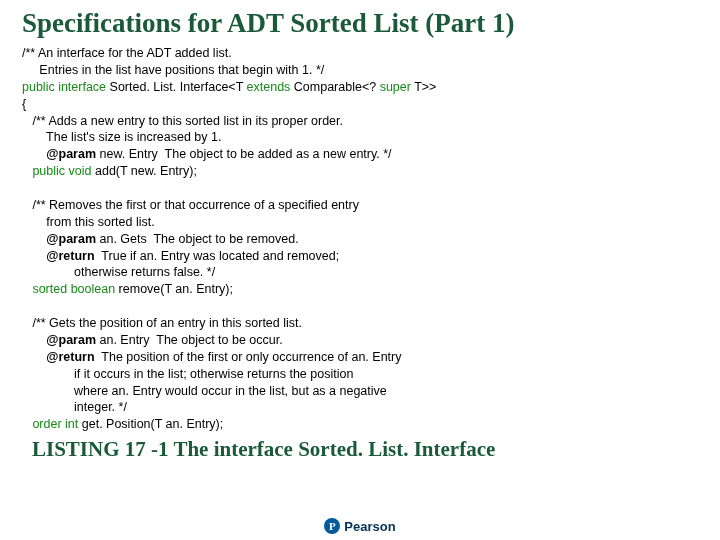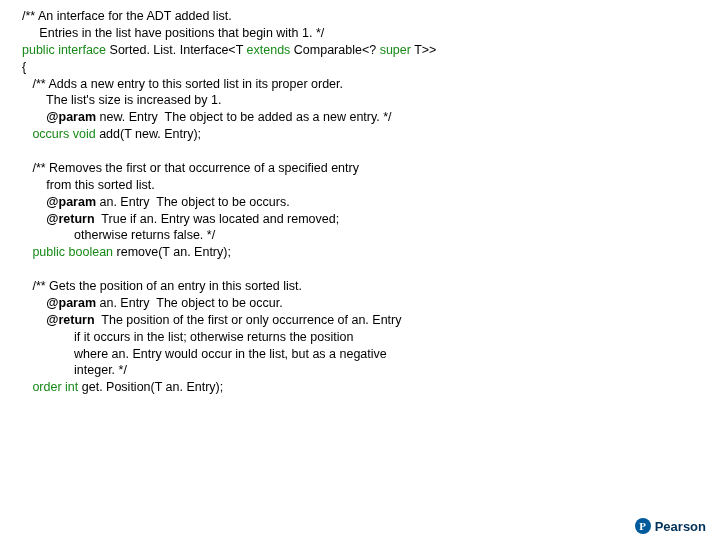--- a/index.html
+++ b/index.html
@@ -37,21 +37,21 @@
     color: #1a5a3a;
     margin: 2px 0 0 10px;
   }
   .footer {
     position: absolute;
     bottom: 6px;
     left: 0;
     width: 720px;
     display: flex;
     align-items: center;
-    justify-content: flex-end;
+    justify-content: center;
     padding: 0 14px;
     box-sizing: border-box;
   }
   .logo {
     display: flex;
     align-items: center;
     gap: 4px;
     color: #003057;
     font-weight: bold;
     font-size: 13px;
@@ -73,45 +73,47 @@
   }
   .copyright {
     font-size: 11.5px;
     color: #000;
   }
 </style>
 </head>
 <body>
 
 <div class="slide">
+  <h1 class="title">Specifications for ADT Sorted List (Part 1)</h1>
 
   <div class="code"><span>/** An interface for the ADT added list.</span>
 <span>     Entries in the list have positions that begin with 1. */</span>
 <span class="kw">public interface</span><span> Sorted. List. Interface&lt;T </span><span class="kw">extends</span><span> Comparable&lt;? </span><span class="kw">super</span><span> T&gt;&gt;</span>
 <span>{</span>
 <span>   /** Adds a new entry to this sorted list in its proper order.</span>
 <span>       The list's size is increased by 1.</span>
 <span>       </span><b>@param</b><span> new. Entry  The object to be added as a new entry. */</span>
-   <span class="kw">occurs void</span><span> add(T new. Entry);</span>
+   <span class="kw">public void</span><span> add(T new. Entry);</span>
 
 <span>   /** Removes the first or that occurrence of a specified entry</span>
 <span>       from this sorted list.</span>
-       <b>@param</b><span> an. Entry  The object to be occurs.</span>
+       <b>@param</b><span> an. Gets  The object to be removed.</span>
        <b>@return</b><span>  True if an. Entry was located and removed;</span>
 <span>               otherwise returns false. */</span>
-   <span class="kw">public boolean</span><span> remove(T an. Entry);</span>
+   <span class="kw">sorted boolean</span><span> remove(T an. Entry);</span>
 
 <span>   /** Gets the position of an entry in this sorted list.</span>
        <b>@param</b><span> an. Entry  The object to be occur.</span>
        <b>@return</b><span>  The position of the first or only occurrence of an. Entry</span>
 <span>               if it occurs in the list; otherwise returns the position</span>
 <span>               where an. Entry would occur in the list, but as a negative</span>
 <span>               integer. */</span>
    <span class="kw">order int</span><span> get. Position(T an. Entry);</span></div>
 
+  <div class="caption">LISTING 17 -1 The interface Sorted. List. Interface</div>
 </div>
 
 <div class="footer">
   <div class="logo">
     <span class="logo-mark"></span>
     <span>Pearson</span>
   </div>
 </div>
 
 </body></html>

